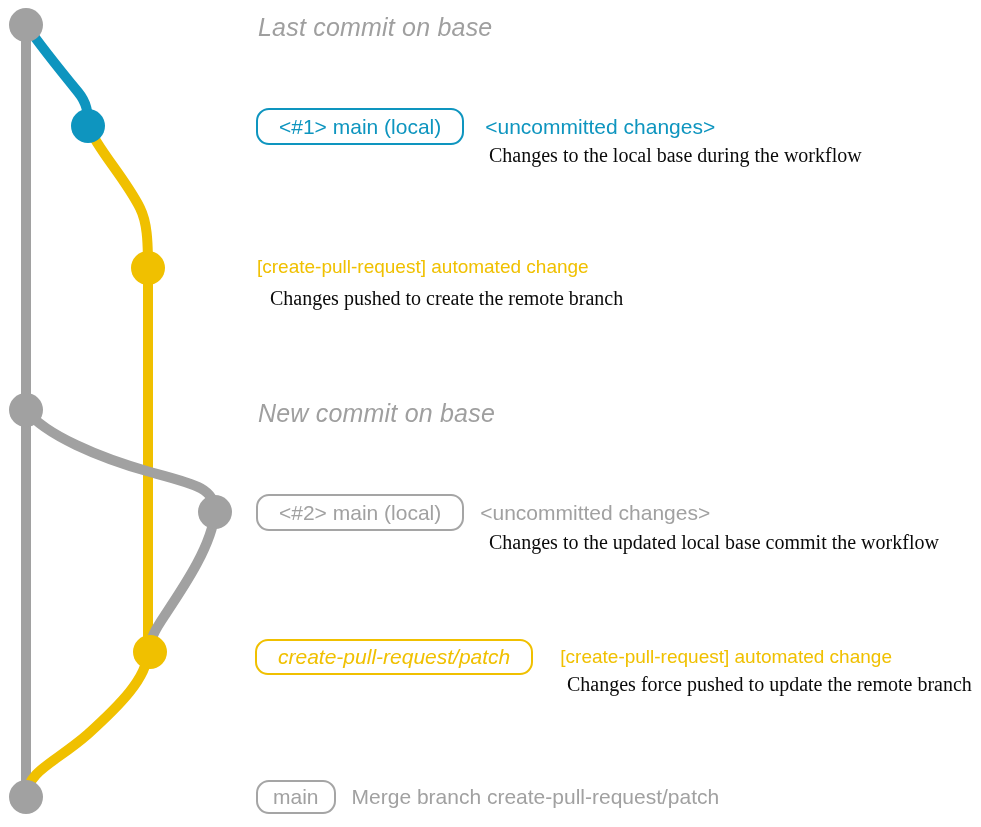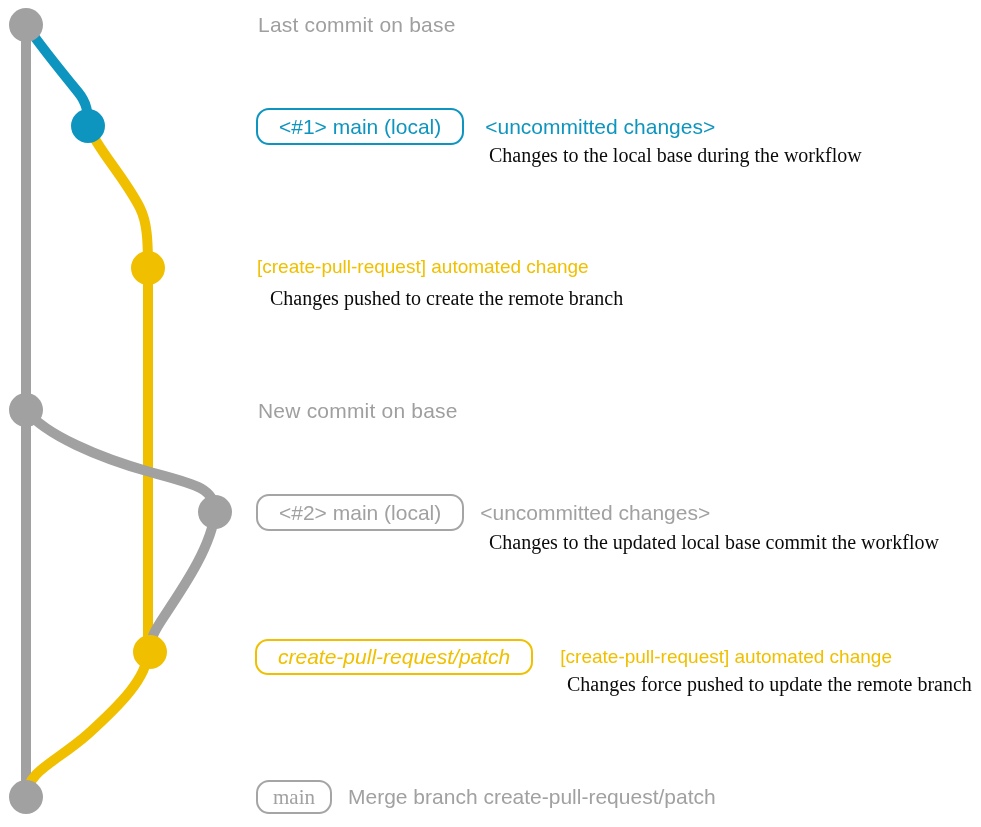--- a/index.html
+++ b/index.html
@@ -11,40 +11,41 @@
     font-family: "Liberation Sans", "DejaVu Sans", sans-serif;
     overflow: hidden;
   }
   #graph-svg { position: absolute; left: 0; top: 0; }
 
   .abs { position: absolute; white-space: nowrap; }
 
   .row { display: flex; align-items: center; }
 
   .title-text {
-    font-size: 21px;
+    font-size: 25px;
     color: #9f9f9f;
     letter-spacing: 0.2px;
+    font-style: italic;
   }
 
   .branch-box {
     display: inline-flex;
     align-items: center;
     justify-content: center;
     box-sizing: border-box;
     border-radius: 13px;
     background: #ffffff;
     font-size: 21px;
     height: 37px;
     padding: 0 21px;
   }
   .box-blue   { border: 2px solid #0e95bf; color: #0e95bf; }
   .box-gray   { border: 2px solid #a5a5a5; color: #a1a1a1; }
   .box-yellow { border: 2px solid #f0c000; color: #f0c000; height: 36px; font-style: italic; }
-  .box-small  { height: 34px; padding: 0 15px; font-family: Liberation Serif, serif; }
+  .box-small  { height: 34px; padding: 0 15px; }
 
   .note-blue   { font-size: 21px; color: #0e95bf; }
   .note-gray   { font-size: 21px; color: #a1a1a1; }
   .note-yellow { font-size: 19px; color: #f0c000; }
 
   .serif-note {
     font-family: "Liberation Serif", "DejaVu Serif", serif;
     font-size: 20px;
     color: #0a0a0a;
   }

